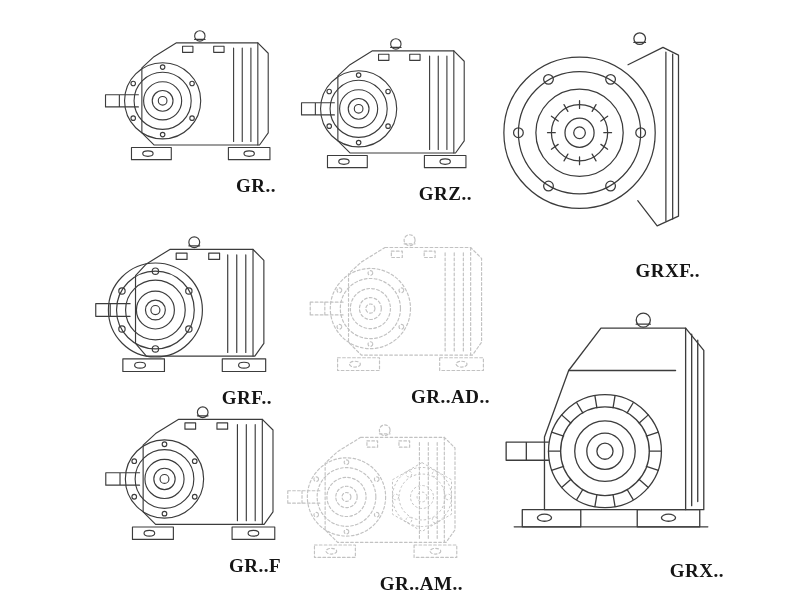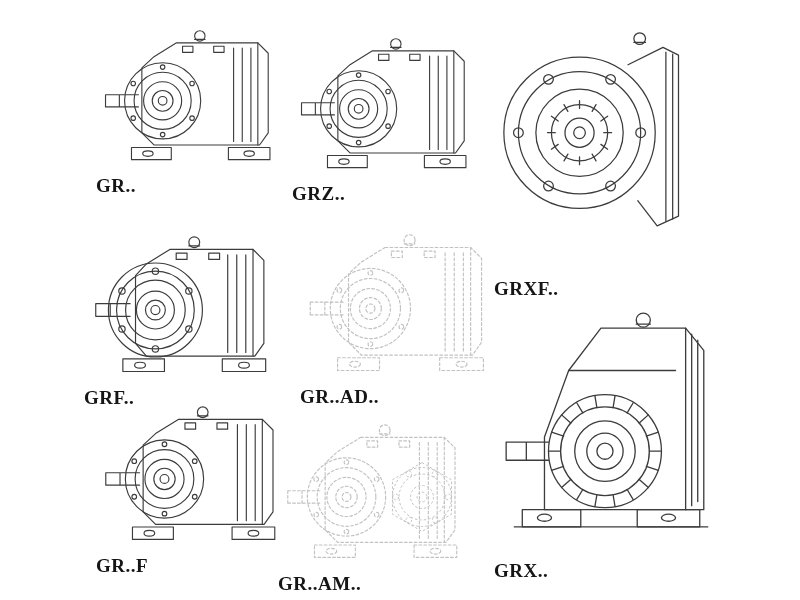--- a/index.html
+++ b/index.html
@@ -1,40 +1,40 @@
 <!DOCTYPE html>
 <html><head>
 <meta charset="utf-8">
 <style>
   html,body{margin:0;padding:0}
   body{
     width:800px;height:600px;position:relative;overflow:hidden;
     background:#ffffff;
     font-family:"Liberation Serif", serif;
   }
-  .fig{position:absolute;display:flex;flex-direction:column;align-items:flex-start;margin:0}
+  .fig{position:absolute;display:flex;flex-direction:column;align-items:flex-end;margin:0}
   .cap{
     font-weight:bold;font-size:19px;color:#151515;letter-spacing:.5px;
     margin-top:10px;white-space:nowrap;
   }
   .solid{color:#3c3c3c}
   .ghost{color:#c2c2c2}
   .ghost use{stroke-dasharray:3 2.5}
   .draw{display:block}
   .disc{position:absolute;right:0px;top:34px;width:82px;height:82px}
 
   #fig-gr   {left:96px;  top:28px;  width:180px}
   #fig-grz  {left:292px; top:36px;  width:180px}
   #fig-grxf {left:494px; top:26px;  width:206px}
   #fig-grf  {left:84px;  top:234px; width:188px}
   #fig-grad {left:300px; top:232px; width:190px}
   #fig-grf2 {left:96px;  top:404px; width:185px}
   #fig-gram {left:278px; top:422px; width:185px}
   #fig-grx  {left:494px; top:308px; width:230px}
-  #fig-grxf .cap{margin-top:24px}
+  #fig-grxf .cap{margin-top:6px}
   #fig-grx  .cap{}
 </style>
 </head>
 <body>
 
 <svg width="0" height="0" style="position:absolute" aria-hidden="true">
   <defs>
 
     <symbol id="sym-gr" viewBox="0 0 208 158">
       <g fill="none" stroke="currentColor" stroke-width="1.3" stroke-linejoin="round" stroke-linecap="round">

